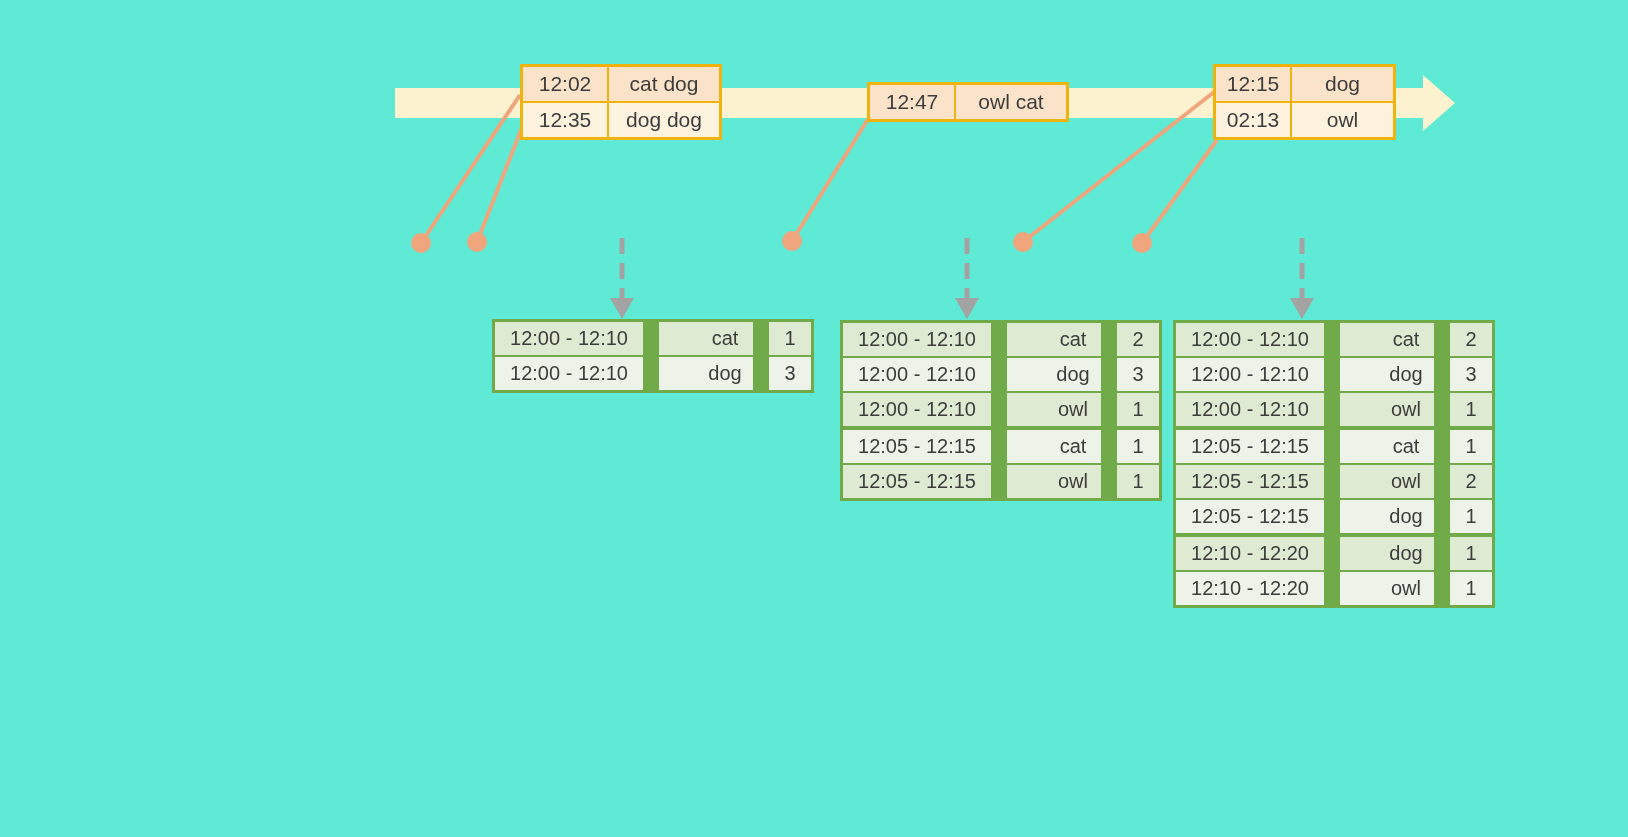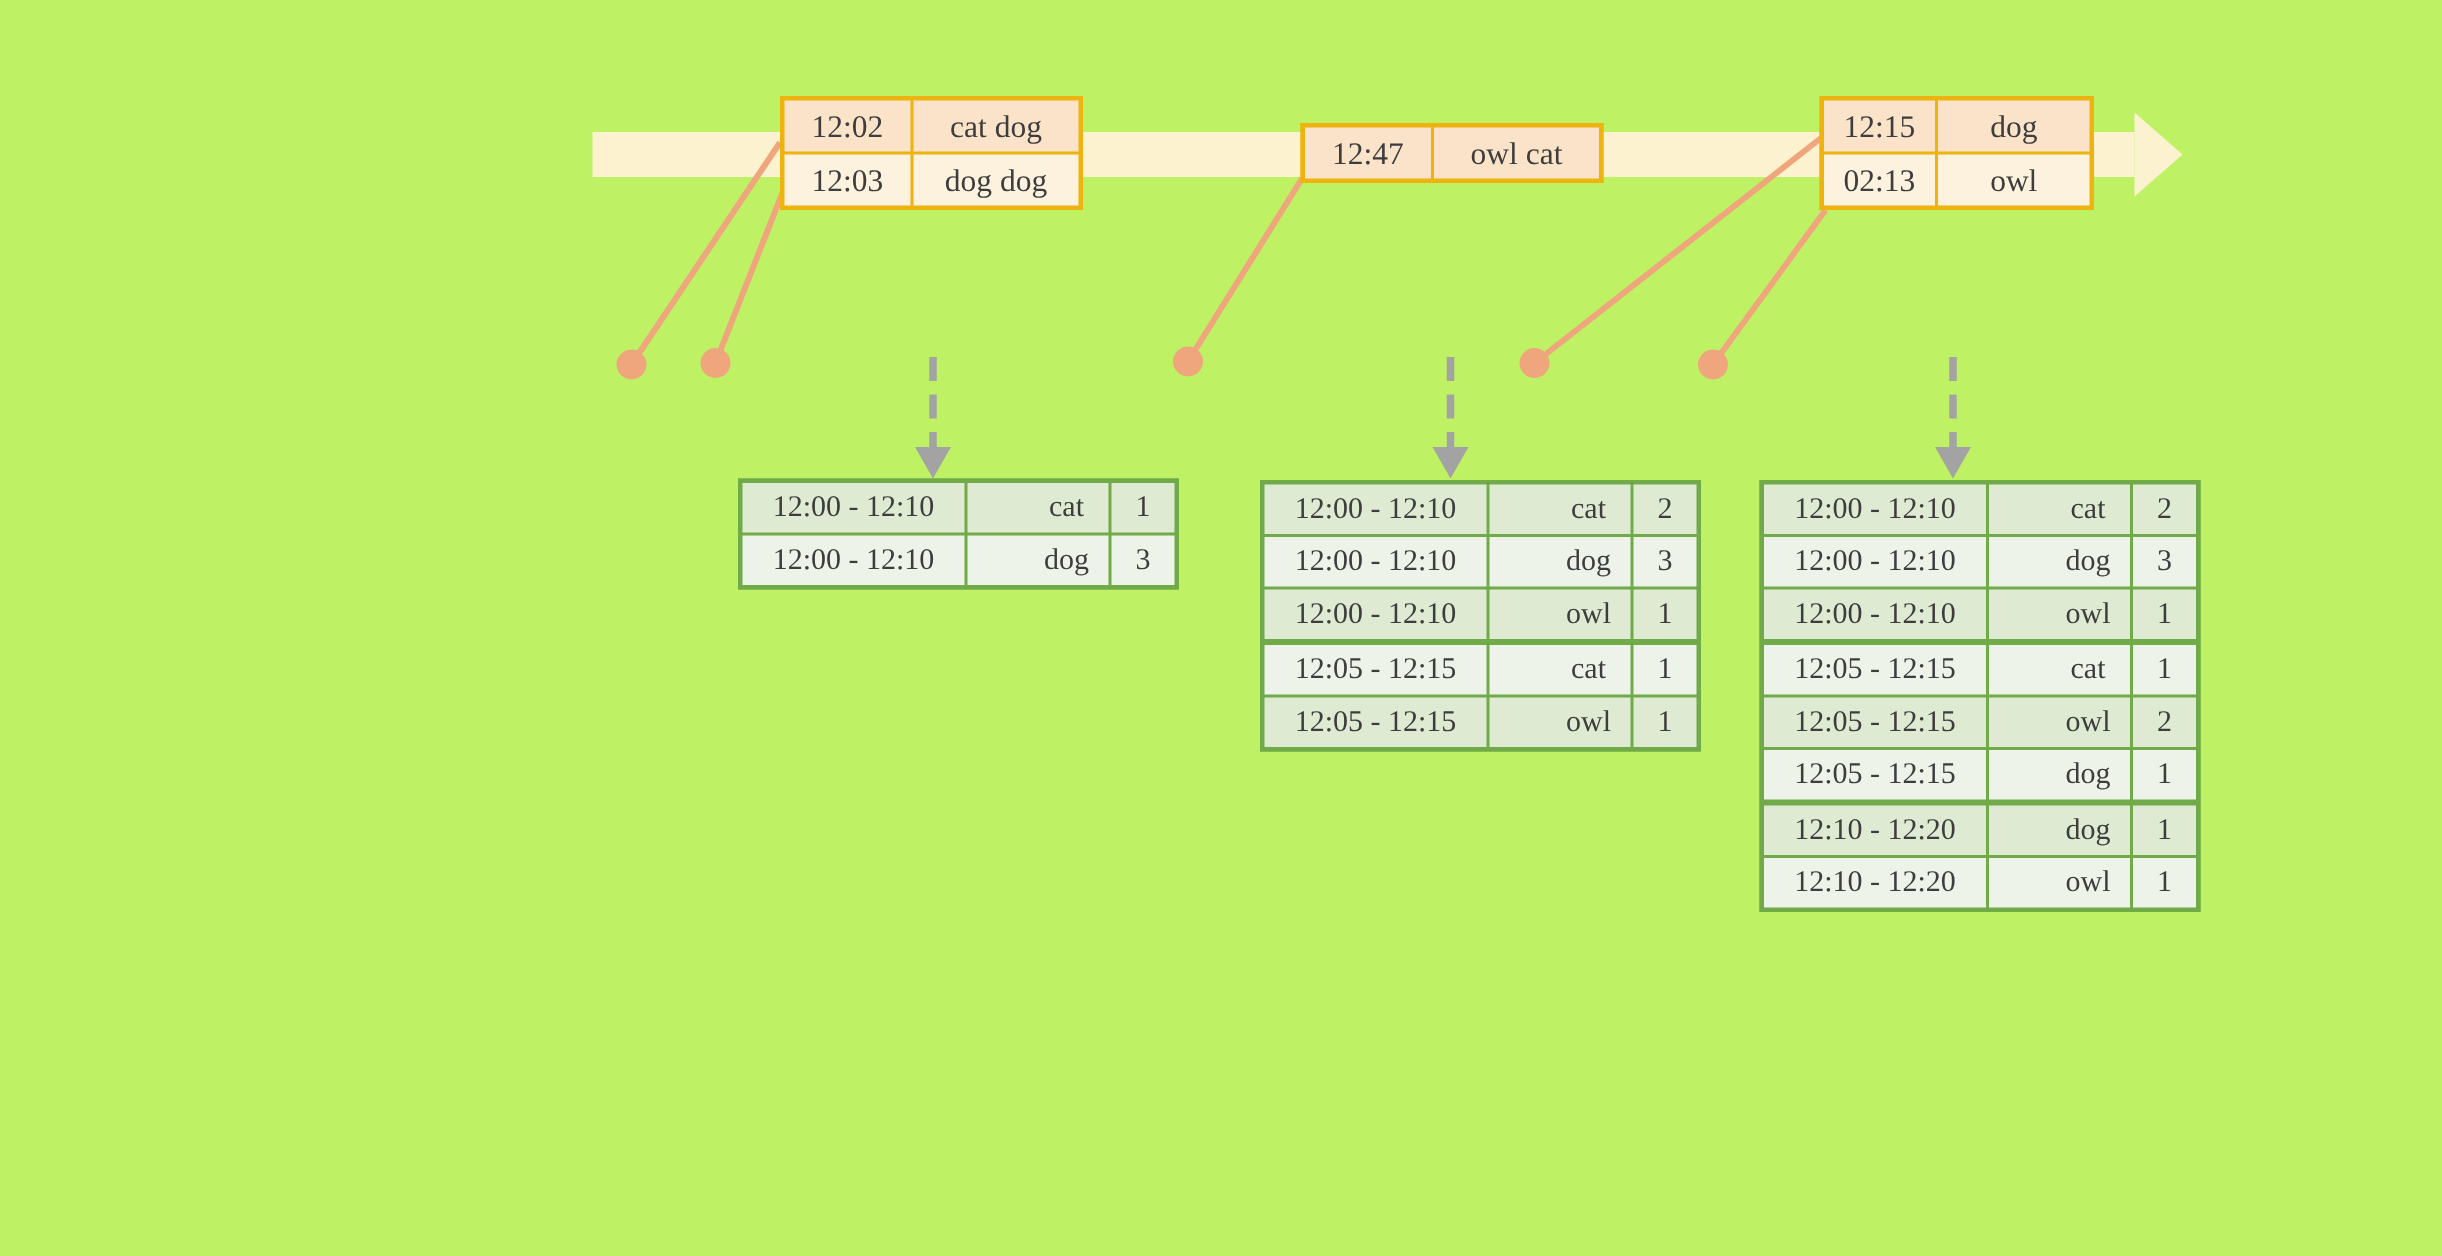--- a/index.html
+++ b/index.html
@@ -1,22 +1,22 @@
 <!DOCTYPE html>
 <html><head>
 <meta charset="utf-8">
 <style>
   html, body { margin: 0; padding: 0; background: #000; }
   #canvas {
     position: relative;
     width: 1628px;
     height: 837px;
-    background: #bef264;
+    background: #5eead4;
     overflow: hidden;
-    font-family: Liberation Serif, serif;
+    font-family: Liberation Sans, sans-serif;
   }
 
   
   #timeline-band {
     position: absolute;
     left: 395px; top: 88px;
     width: 1028px; height: 30px;
     background: #fdf2cf;
     z-index: 1;
   }
@@ -66,21 +66,21 @@
   
   .green-table {
     position: absolute;
     background: #71aa49;
     border: 3px solid #71aa49;
     display: flex;
     flex-direction: column;
     gap: 2px;
     z-index: 3;
   }
-  .green-row { display: flex; gap: 2px; }
+  .green-row { display: flex; gap: 16px; }
   .green-row.group-start { margin-top: 2px; }
   .green-cell {
     height: 33px;
     display: flex;
     align-items: center;
     justify-content: center;
     font-size: 20px;
     color: #3d3d3d;
   }
   .gw     { width: 148px; }
@@ -126,21 +126,21 @@
     <line x1="1302" y1="238" x2="1302" y2="300" stroke="#a3a3a3" stroke-width="5" stroke-dasharray="16 9"></line>
     <polygon points="1290,298 1314,298 1302,319" fill="#a3a3a3"></polygon>
   </svg>
 
   <div id="batch1" class="gold-table">
     <div class="gold-row">
       <div class="gold-cell gc-time peach">12:02</div>
       <div class="gold-cell gc-words peach">cat dog</div>
     </div>
     <div class="gold-row">
-      <div class="gold-cell gc-time cream">12:03</div>
+      <div class="gold-cell gc-time cream">12:35</div>
       <div class="gold-cell gc-words cream">dog dog</div>
     </div>
   </div>
 
   <div id="batch2" class="gold-table">
     <div class="gold-row">
       <div class="gold-cell gc-time peach">12:47</div>
       <div class="gold-cell gc-words peach">owl cat</div>
     </div>
   </div>

